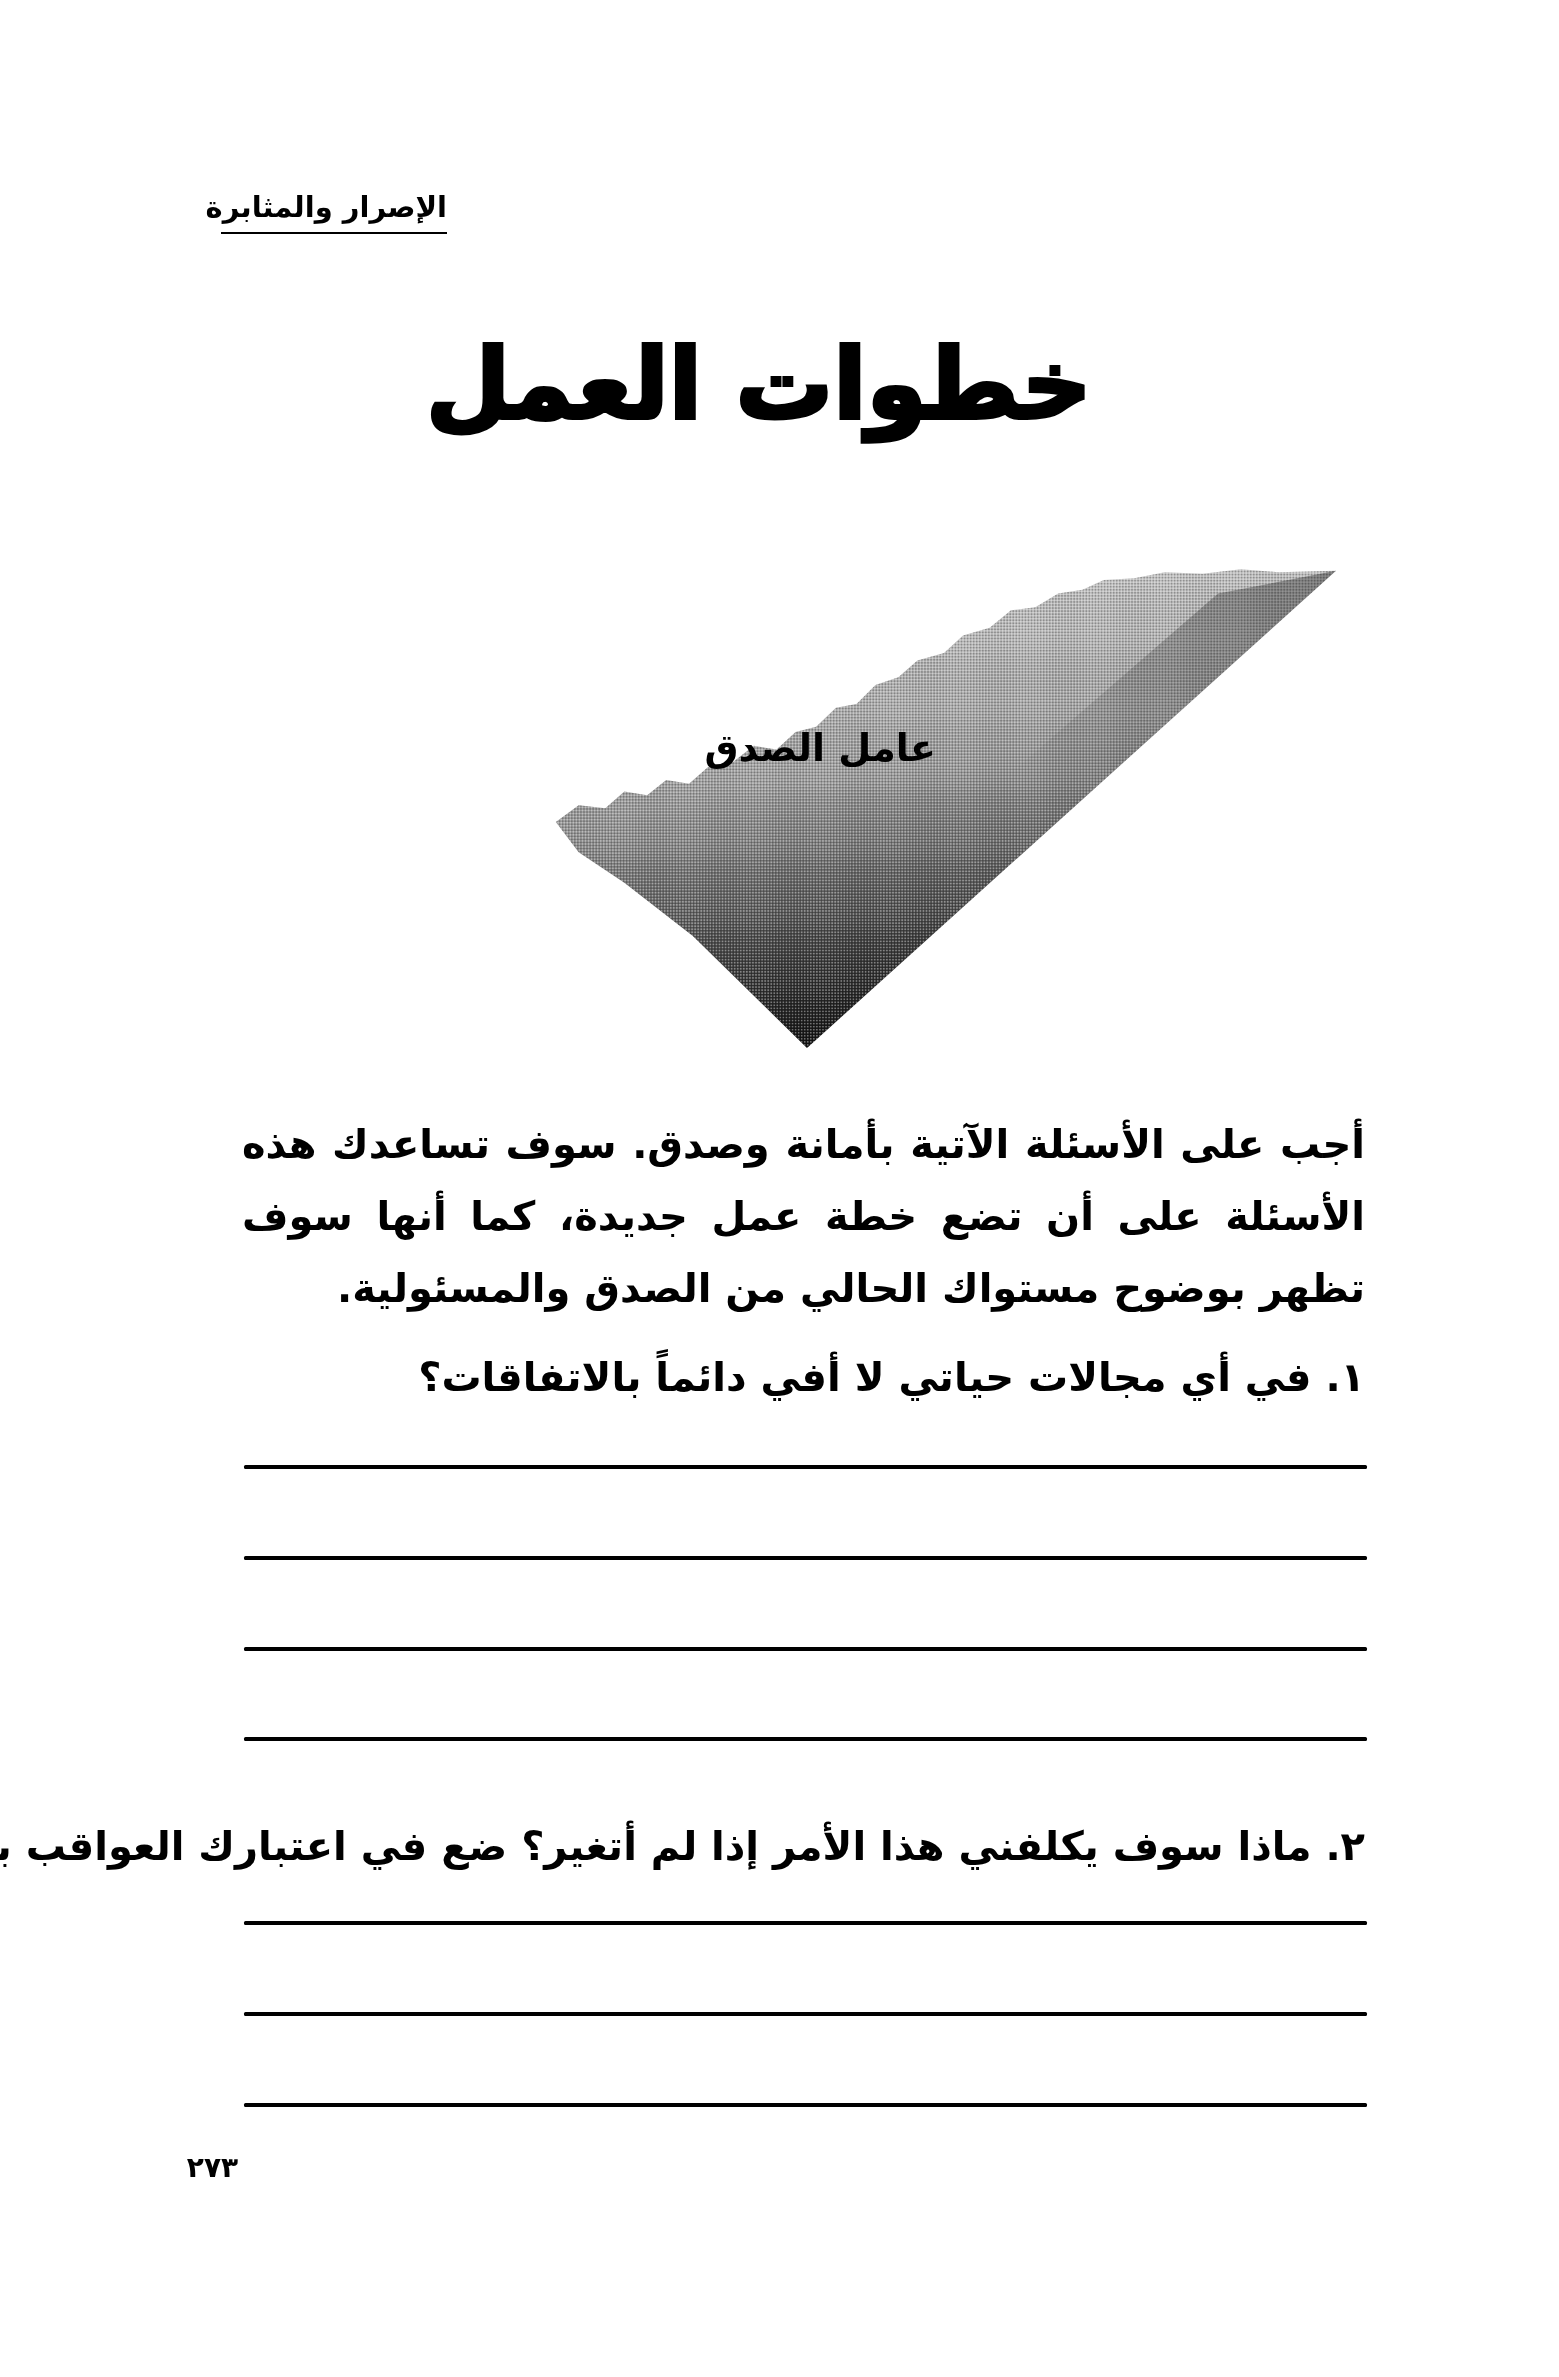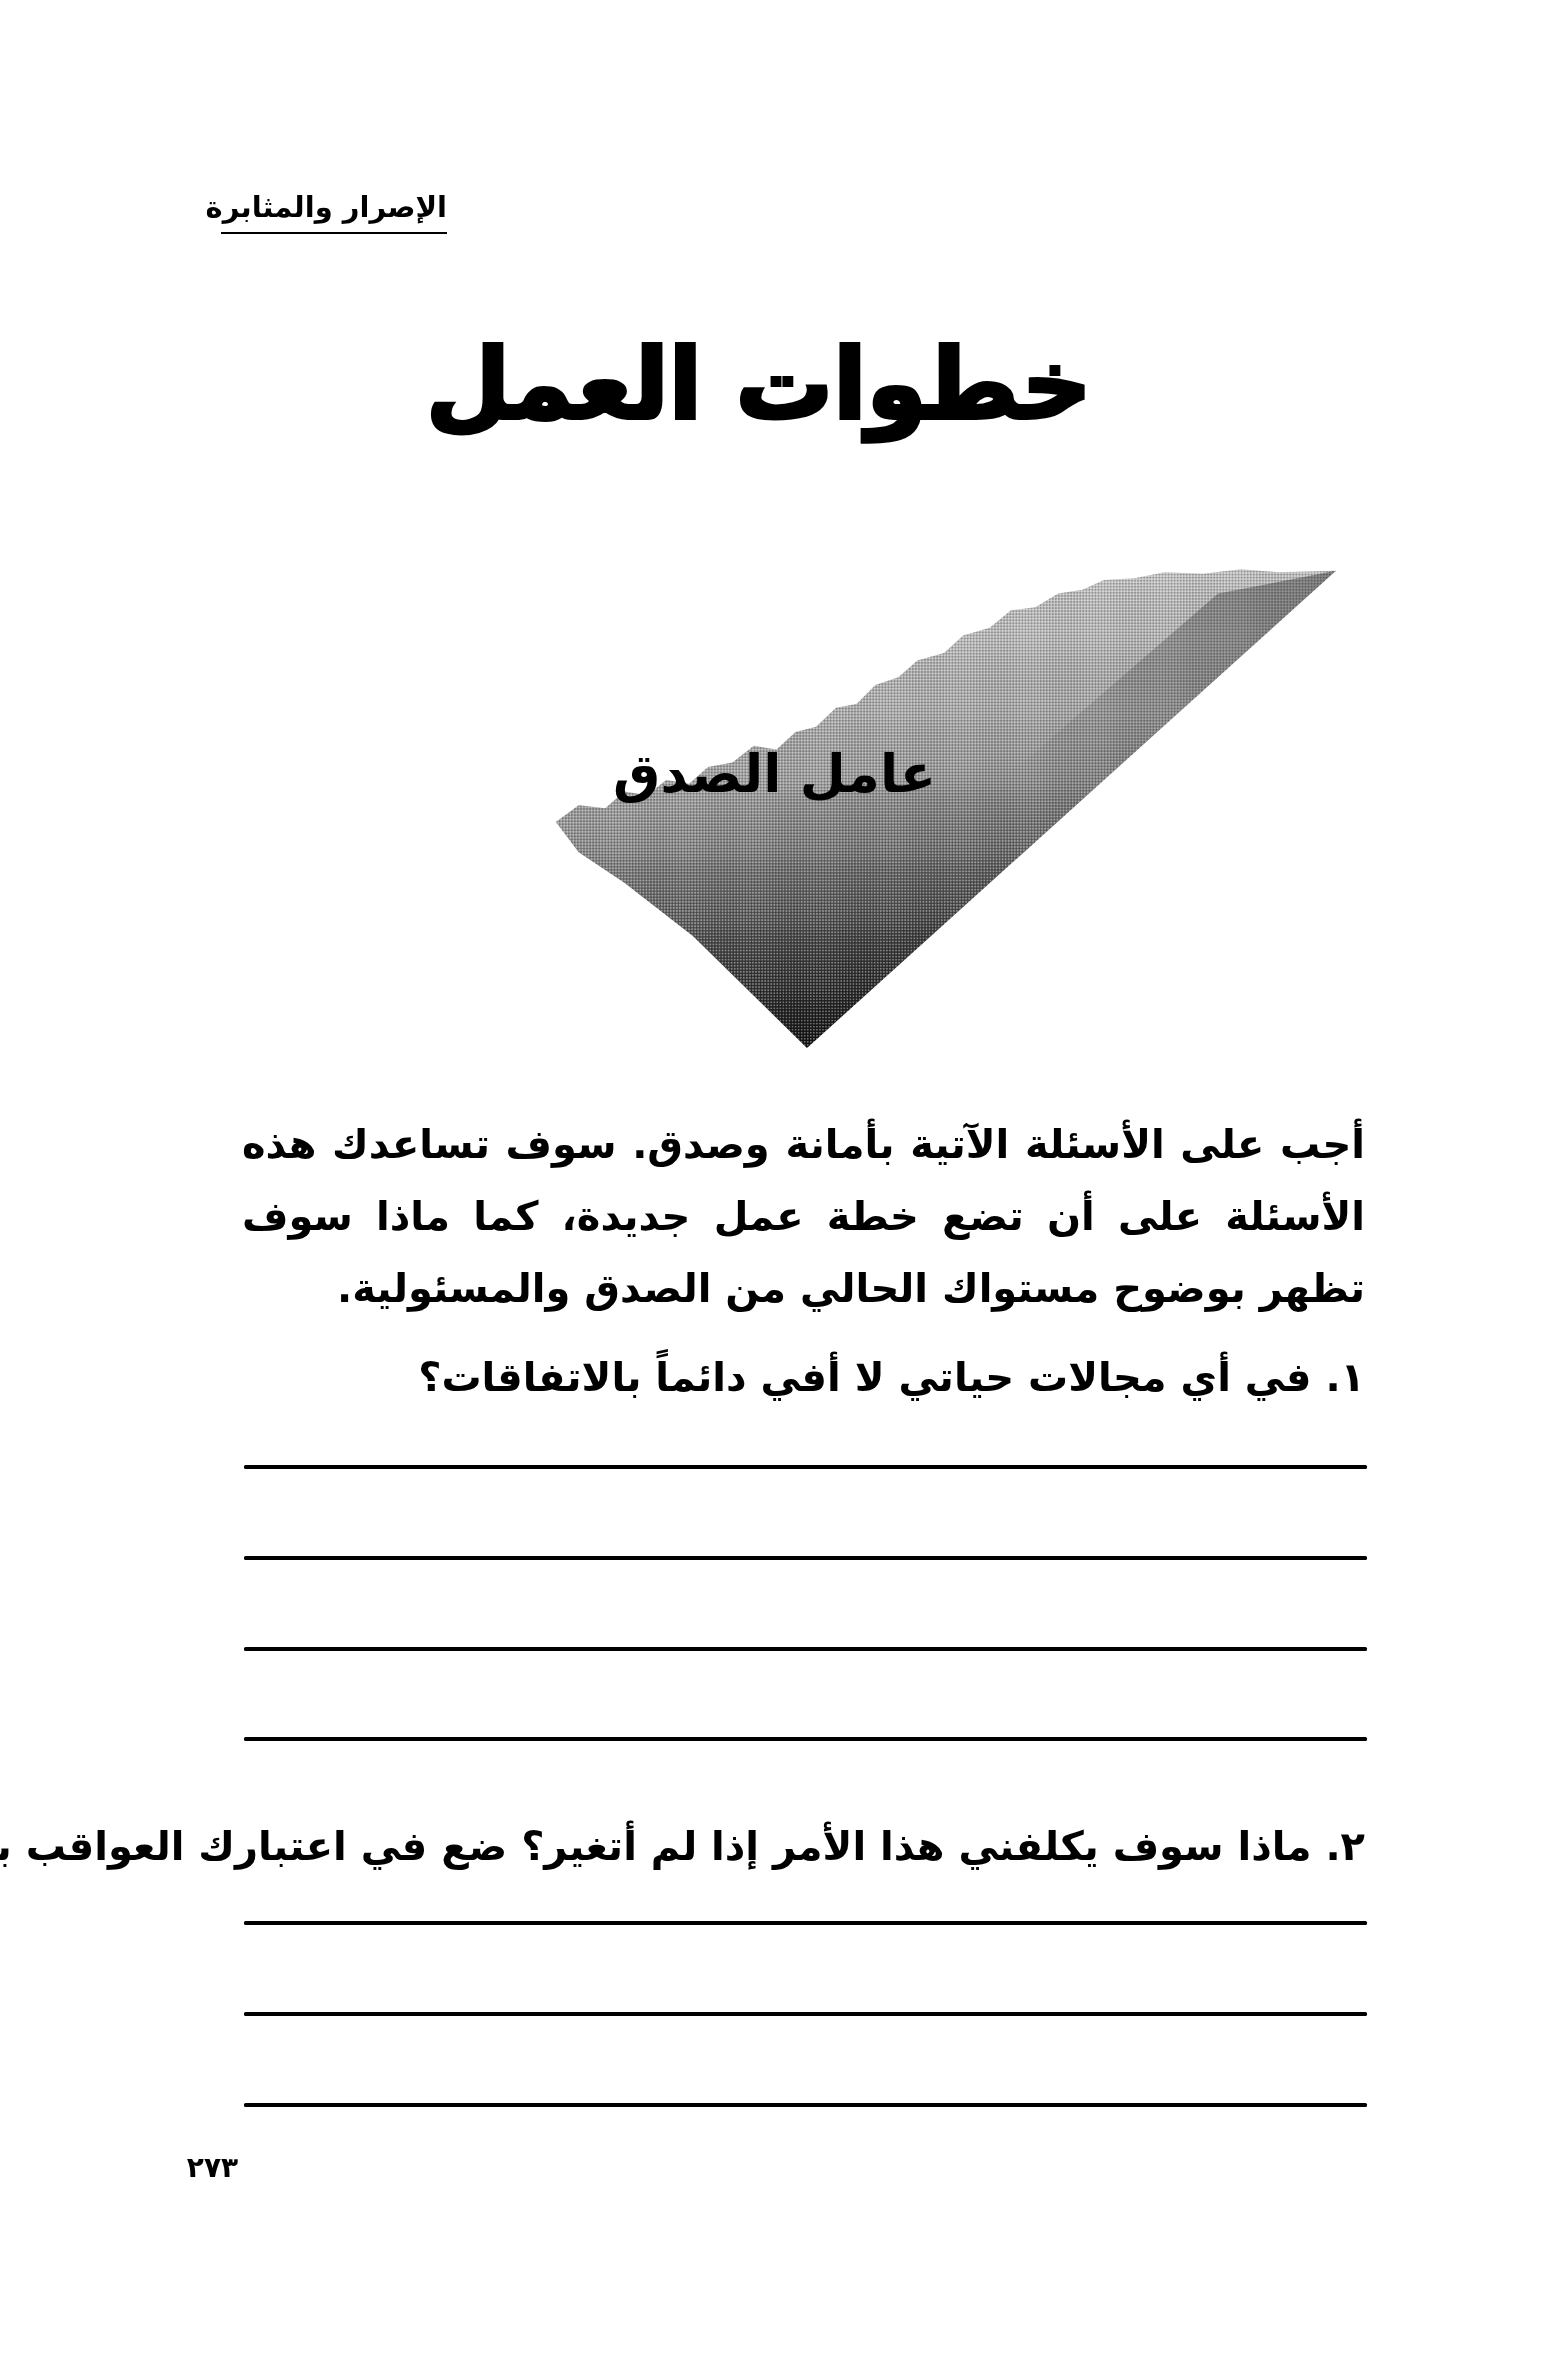--- a/index.html
+++ b/index.html
@@ -55,25 +55,25 @@
     
     .banner {
       left: 533px;
       top: 563px;
       width: 822px;
       height: 495px;
     }
     .banner svg { display: block; }
     .banner-label {
       left: 670px;
-      top: 743px;
+      top: 718px;
       width: 266px;
-      text-align: left;
+      text-align: right;
       direction: rtl;
-      font-size: 53px;
+      font-size: 38px;
       font-weight: bold;
       line-height: 61px;
       white-space: nowrap;
     }
 
     
     .intro {
       left: 242px;
       top: 1108px;
       width: 1123px;
@@ -160,21 +160,21 @@
              L 450 160 L 480 150 L 505 128 L 540 118 L 565 95 L 600 85 L 628 62
              L 660 58 L 690 40 L 722 35 L 750 22 L 790 20 L 830 12 L 880 14
              L 930 8 L 980 12 L 1055 10
              L 360 637
              L 210 490 L 120 420 L 60 380 Z" fill="url(#dots)"></path>
     <path d="M 1055 10 L 360 637 L 300 560 L 900 40 Z" fill="url(#edgeShade)"></path>
   </svg>
 </div>
 <div class="abs banner-label">عامل الصدق</div>
 
-<div class="abs intro">أجب على الأسئلة الآتية بأمانة وصدق. سوف تساعدك هذه الأسئلة على أن تضع خطة عمل جديدة، كما ماذا سوف تظهر بوضوح مستواك الحالي من الصدق والمسئولية.</div>
+<div class="abs intro">أجب على الأسئلة الآتية بأمانة وصدق. سوف تساعدك هذه الأسئلة على أن تضع خطة عمل جديدة، كما أنها سوف تظهر بوضوح مستواك الحالي من الصدق والمسئولية.</div>
 
 <div class="abs question q1">١. في أي مجالات حياتي لا أفي دائماً بالاتفاقات؟</div>
 <div class="abs answer-line" style="top:1465px"></div>
 <div class="abs answer-line" style="top:1556px"></div>
 <div class="abs answer-line" style="top:1647px"></div>
 <div class="abs answer-line" style="top:1737px"></div>
 
 <div class="abs question q2">٢. ماذا سوف يكلفني هذا الأمر إذا لم أتغير؟ ضع في اعتبارك العواقب بعيدة المدى.</div>
 <div class="abs answer-line" style="top:1921px"></div>
 <div class="abs answer-line" style="top:2012px"></div>

